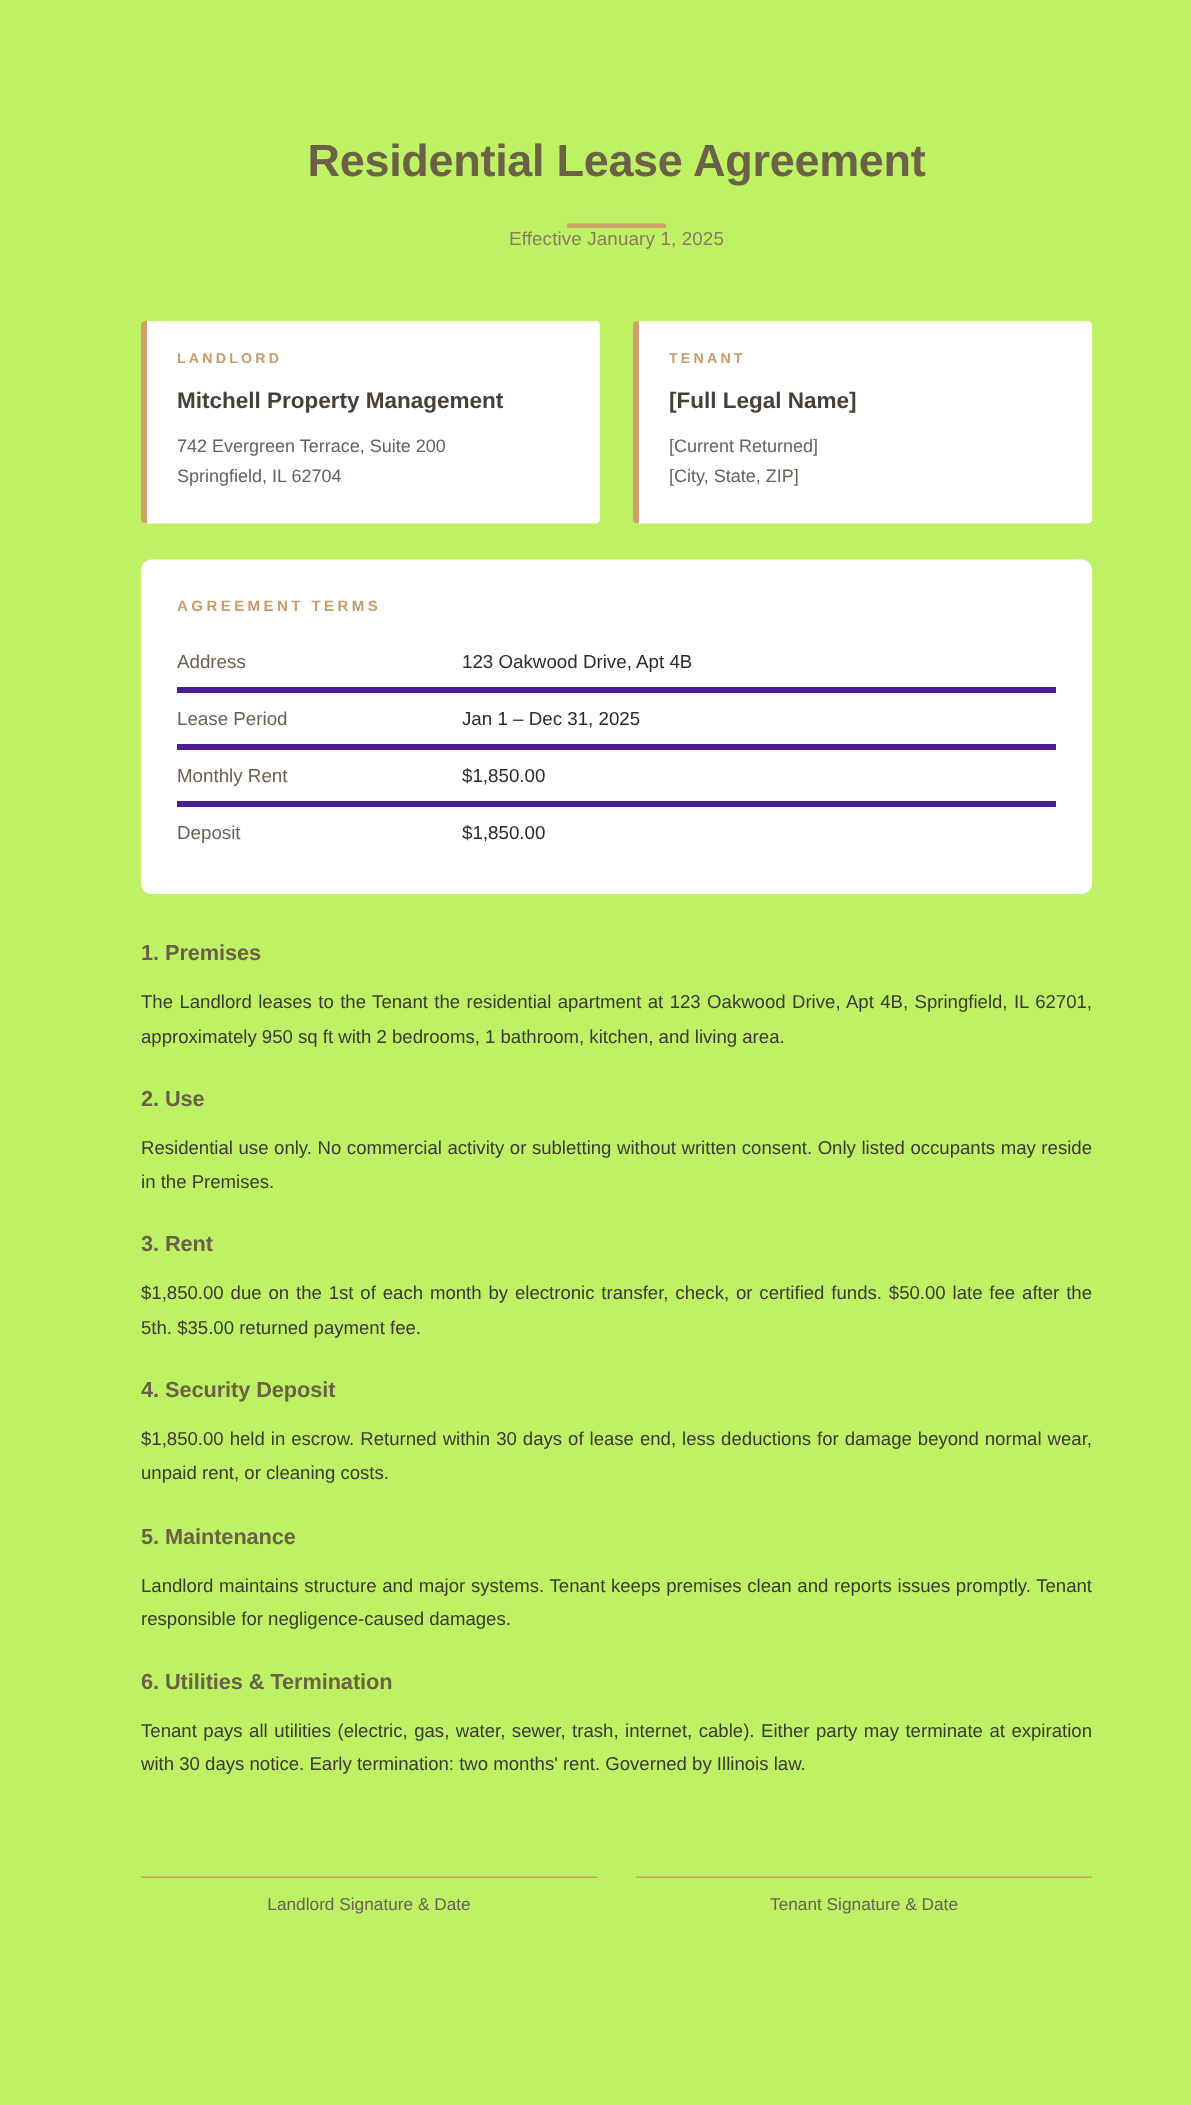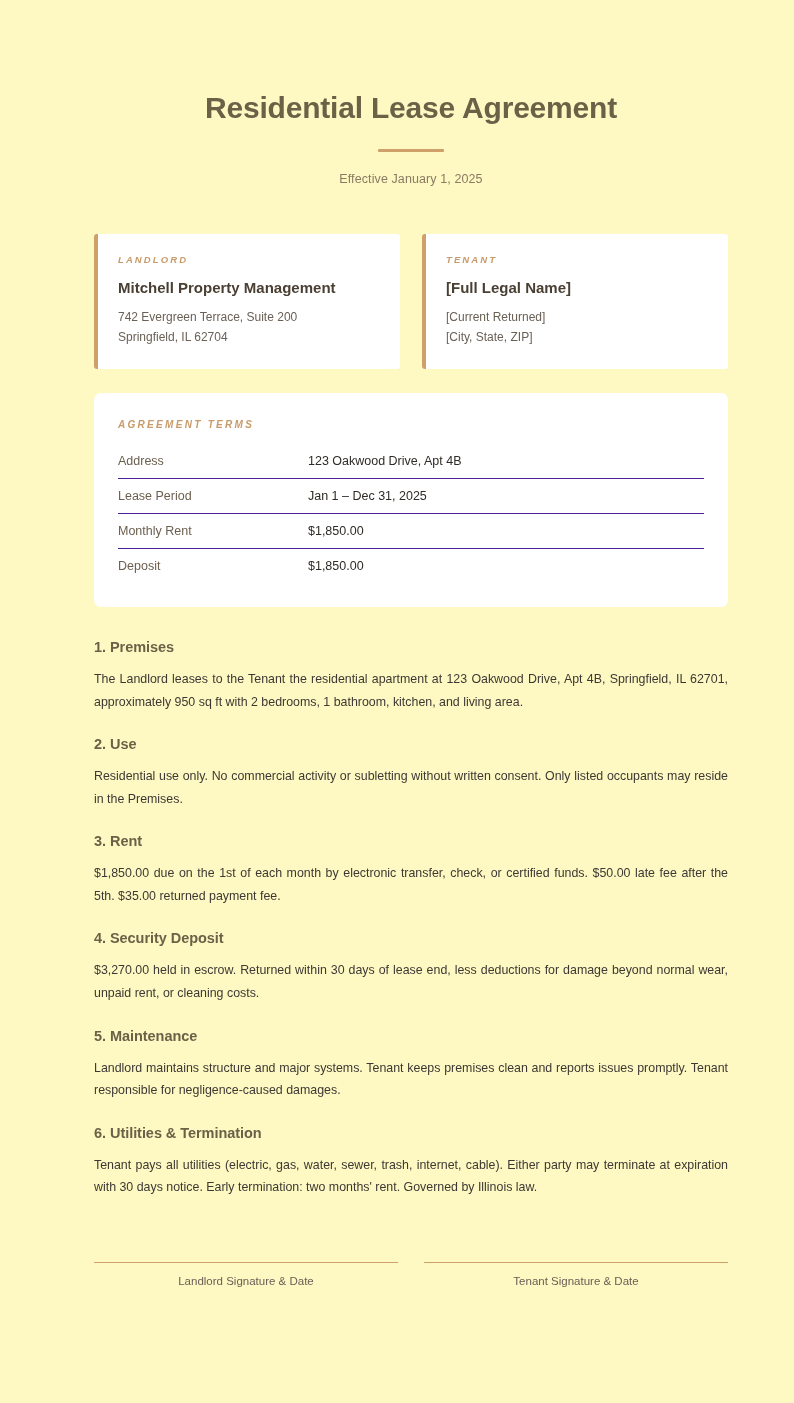--- a/index.html
+++ b/index.html
@@ -12,21 +12,21 @@
 
   body {
     font-family: "Liberation Sans", sans-serif;
     color: #3d3833;
     -webkit-font-smoothing: antialiased;
   }
 
   .page {
     width: 794px;
     min-height: 1403px;
-    background: #fef9c3;
+    background: #bef264;
     padding: 90px 66px 0 94px;
   }
 
   
   .doc-title {
     font-size: 30px;
     font-weight: bold;
     color: #6b6147;
     text-align: center;
     letter-spacing: -0.2px;
@@ -38,21 +38,20 @@
     height: 3px;
     background: #cfa06a;
     margin: 22px auto 0 auto;
     border-radius: 1px;
   }
 
   .effective-date {
     text-align: center;
     font-size: 12.5px;
     color: #8a7a62;
-    margin-top: 20px;
     letter-spacing: 0.1px;
   }
 
   
   .parties {
     display: flex;
     gap: 22px;
     margin-top: 48px;
   }
 
@@ -64,21 +63,20 @@
     padding: 20px 22px 22px 20px;
     min-height: 122px;
   }
 
   .party-role {
     font-size: 9.5px;
     font-weight: bold;
     color: #c89b6a;
     letter-spacing: 2.1px;
     text-transform: uppercase;
-    font-style: italic;
   }
 
   .party-name {
     font-size: 15px;
     font-weight: bold;
     color: #4a3f33;
     margin-top: 13px;
     line-height: 1.3;
   }
 
@@ -96,31 +94,30 @@
     margin-top: 24px;
     padding: 26px 24px 24px 24px;
   }
 
   .terms-heading {
     font-size: 10px;
     font-weight: bold;
     color: #c89b6a;
     letter-spacing: 2.3px;
     text-transform: uppercase;
-    font-style: italic;
   }
 
   .terms-table {
     width: 100%;
     border-collapse: collapse;
     margin-top: 14px;
   }
 
   .terms-table tr + tr td {
-    border-top: 1px solid #4c1d95;
+    border-top: 4px solid #4c1d95;
   }
 
   .terms-table td {
     padding: 10px 0;
     font-size: 12.5px;
     vertical-align: middle;
   }
 
   .term-label {
     color: #6b5f4e;
@@ -244,21 +241,21 @@
       <div class="clause">
         <div class="clause-title">2. Use</div>
         <p class="clause-body">Residential use only. No commercial activity or subletting without written consent. Only listed occupants may reside in the Premises.</p>
       </div>
       <div class="clause">
         <div class="clause-title">3. Rent</div>
         <p class="clause-body">$1,850.00 due on the 1st of each month by electronic transfer, check, or certified funds. $50.00 late fee after the 5th. $35.00 returned payment fee.</p>
       </div>
       <div class="clause">
         <div class="clause-title">4. Security Deposit</div>
-        <p class="clause-body">$3,270.00 held in escrow. Returned within 30 days of lease end, less deductions for damage beyond normal wear, unpaid rent, or cleaning costs.</p>
+        <p class="clause-body">$1,850.00 held in escrow. Returned within 30 days of lease end, less deductions for damage beyond normal wear, unpaid rent, or cleaning costs.</p>
       </div>
       <div class="clause">
         <div class="clause-title">5. Maintenance</div>
         <p class="clause-body">Landlord maintains structure and major systems. Tenant keeps premises clean and reports issues promptly. Tenant responsible for negligence-caused damages.</p>
       </div>
       <div class="clause">
         <div class="clause-title">6. Utilities &amp; Termination</div>
         <p class="clause-body">Tenant pays all utilities (electric, gas, water, sewer, trash, internet, cable). Either party may terminate at expiration with 30 days notice. Early termination: two months' rent. Governed by Illinois law.</p>
       </div>
     </div>

